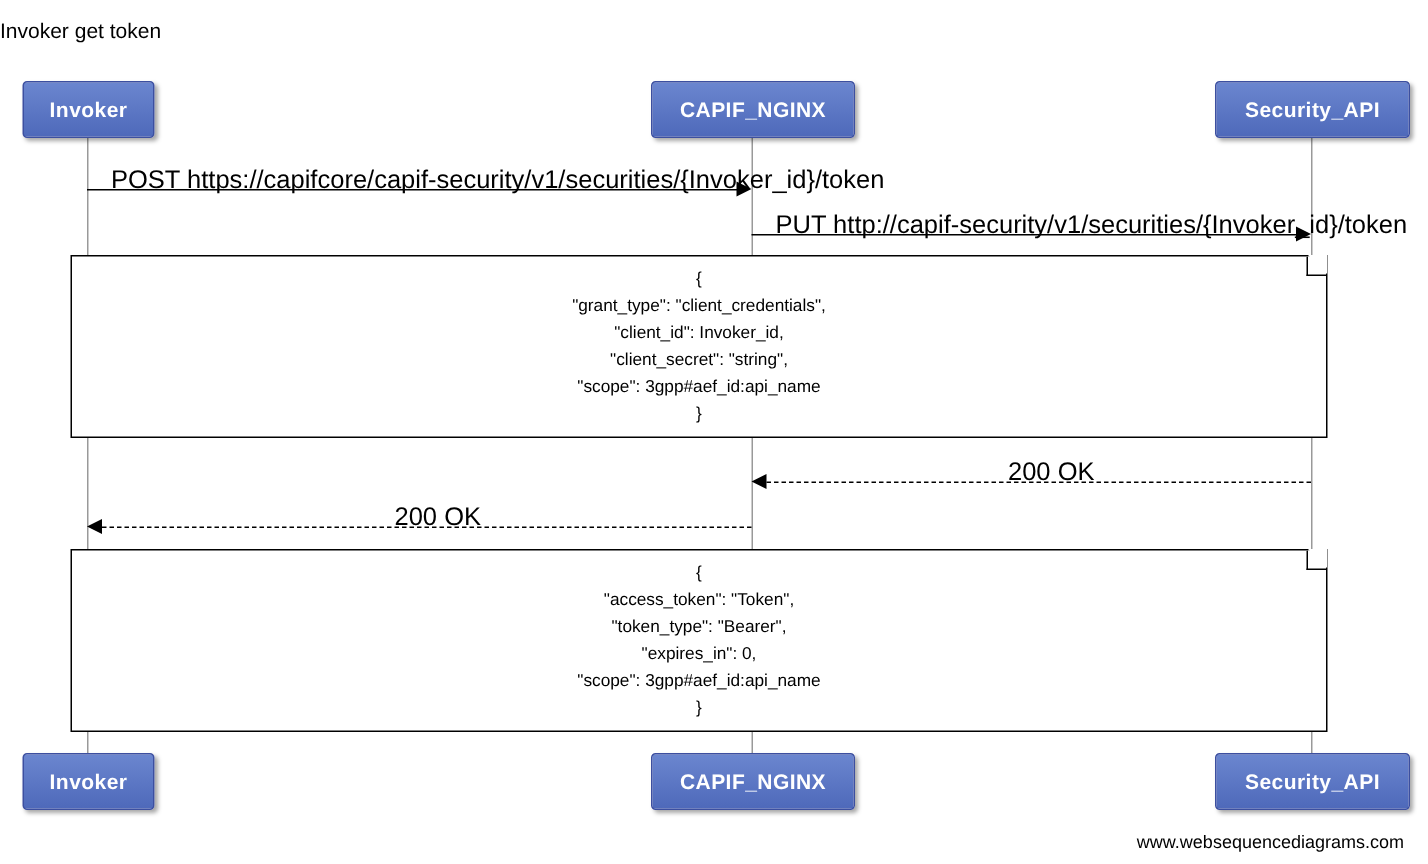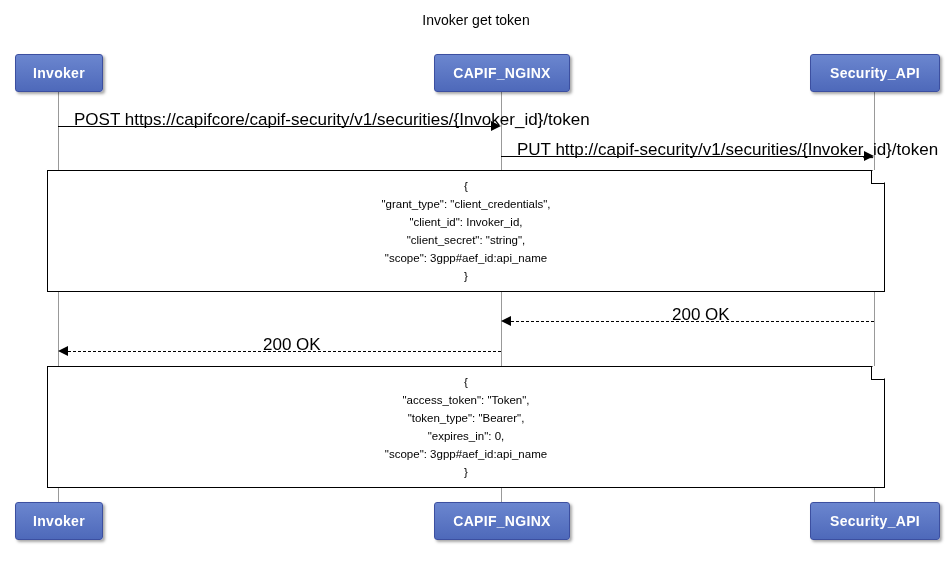--- a/index.html
+++ b/index.html
@@ -15,21 +15,20 @@
     width: 952px;
     height: 576px;
     background: #ffffff;
     overflow: hidden;
   }
   .title {
     position: absolute;
     top: 12px;
     left: 0;
     width: 952px;
-    text-align: center;
     font-size: 14px;
     color: #000000;
   }
   .actor {
     position: absolute;
     box-sizing: border-box;
     height: 38px;
     border: 1px solid #3c4fa0;
     border-radius: 3px;
     background: linear-gradient(#6b86cf, #4e69ba);
@@ -193,13 +192,14 @@
   <div class="actor" style="left:15px; top:502px; width:88px;">
     <span>Invoker</span>
   </div>
   <div class="actor" style="left:434px; top:502px; width:136px;">
     <span>CAPIF_NGINX</span>
   </div>
   <div class="actor" style="left:810px; top:502px; width:130px;">
     <span>Security_API</span>
   </div>
 
+  <div class="footer">www.websequencediagrams.com</div>
 </div>
 
 </body></html>

